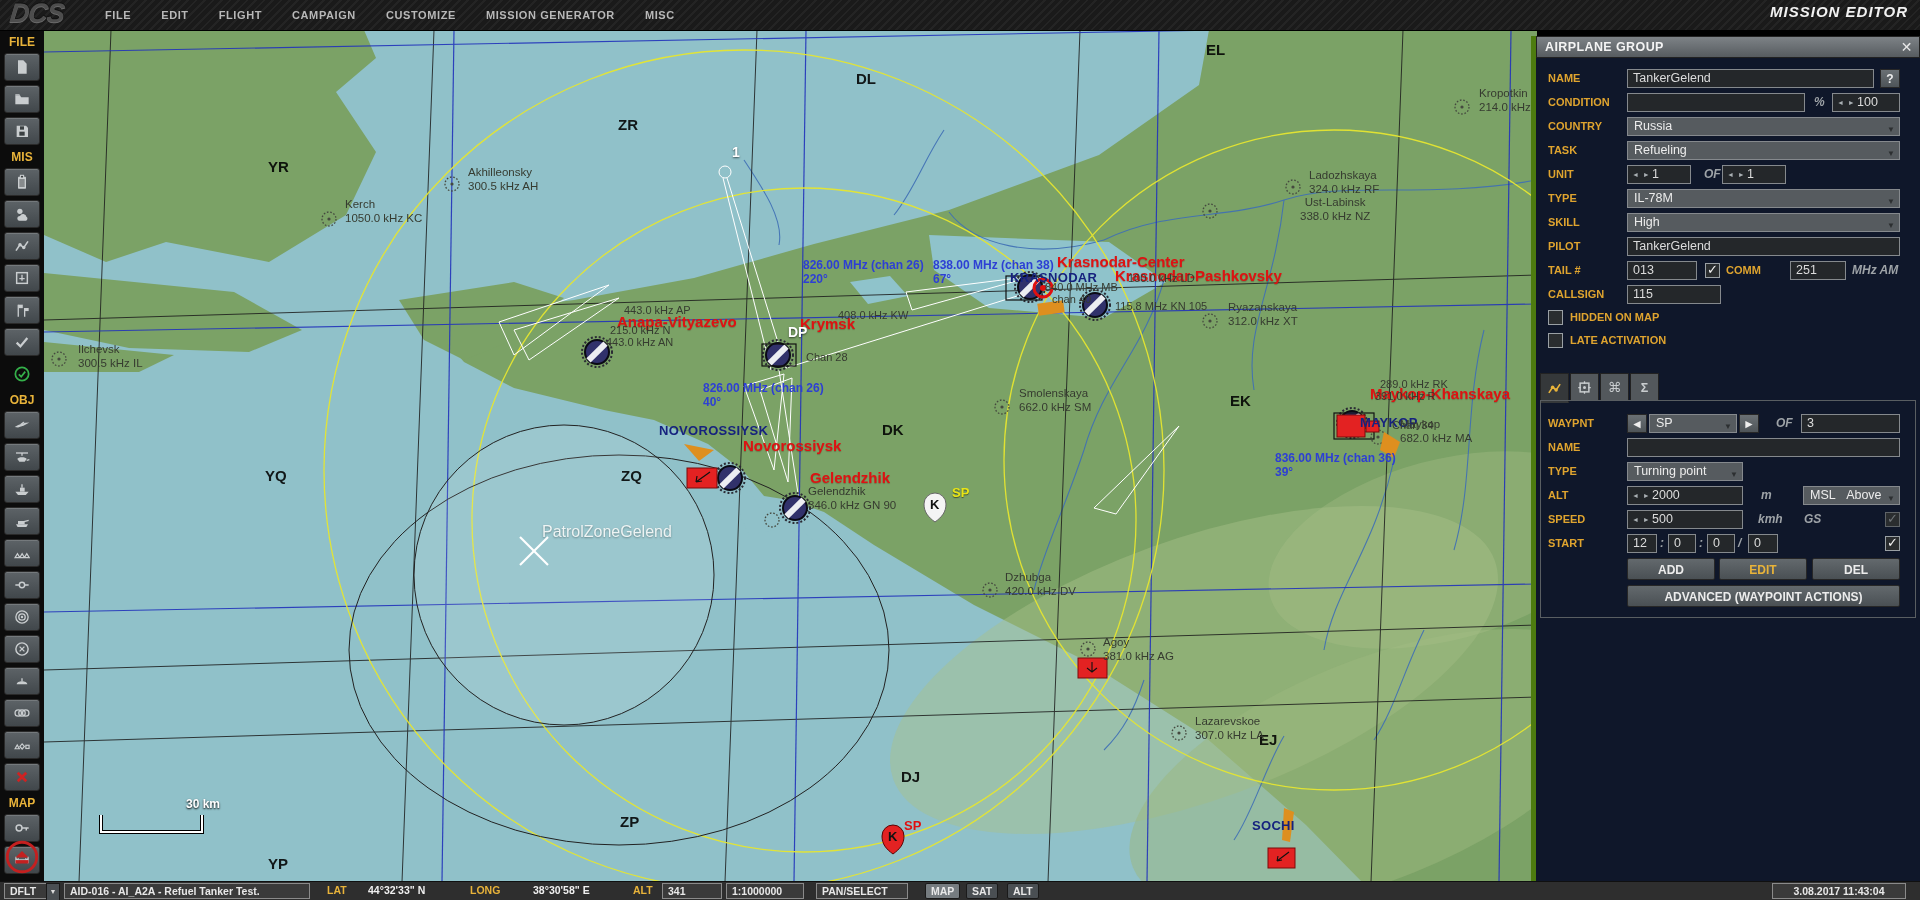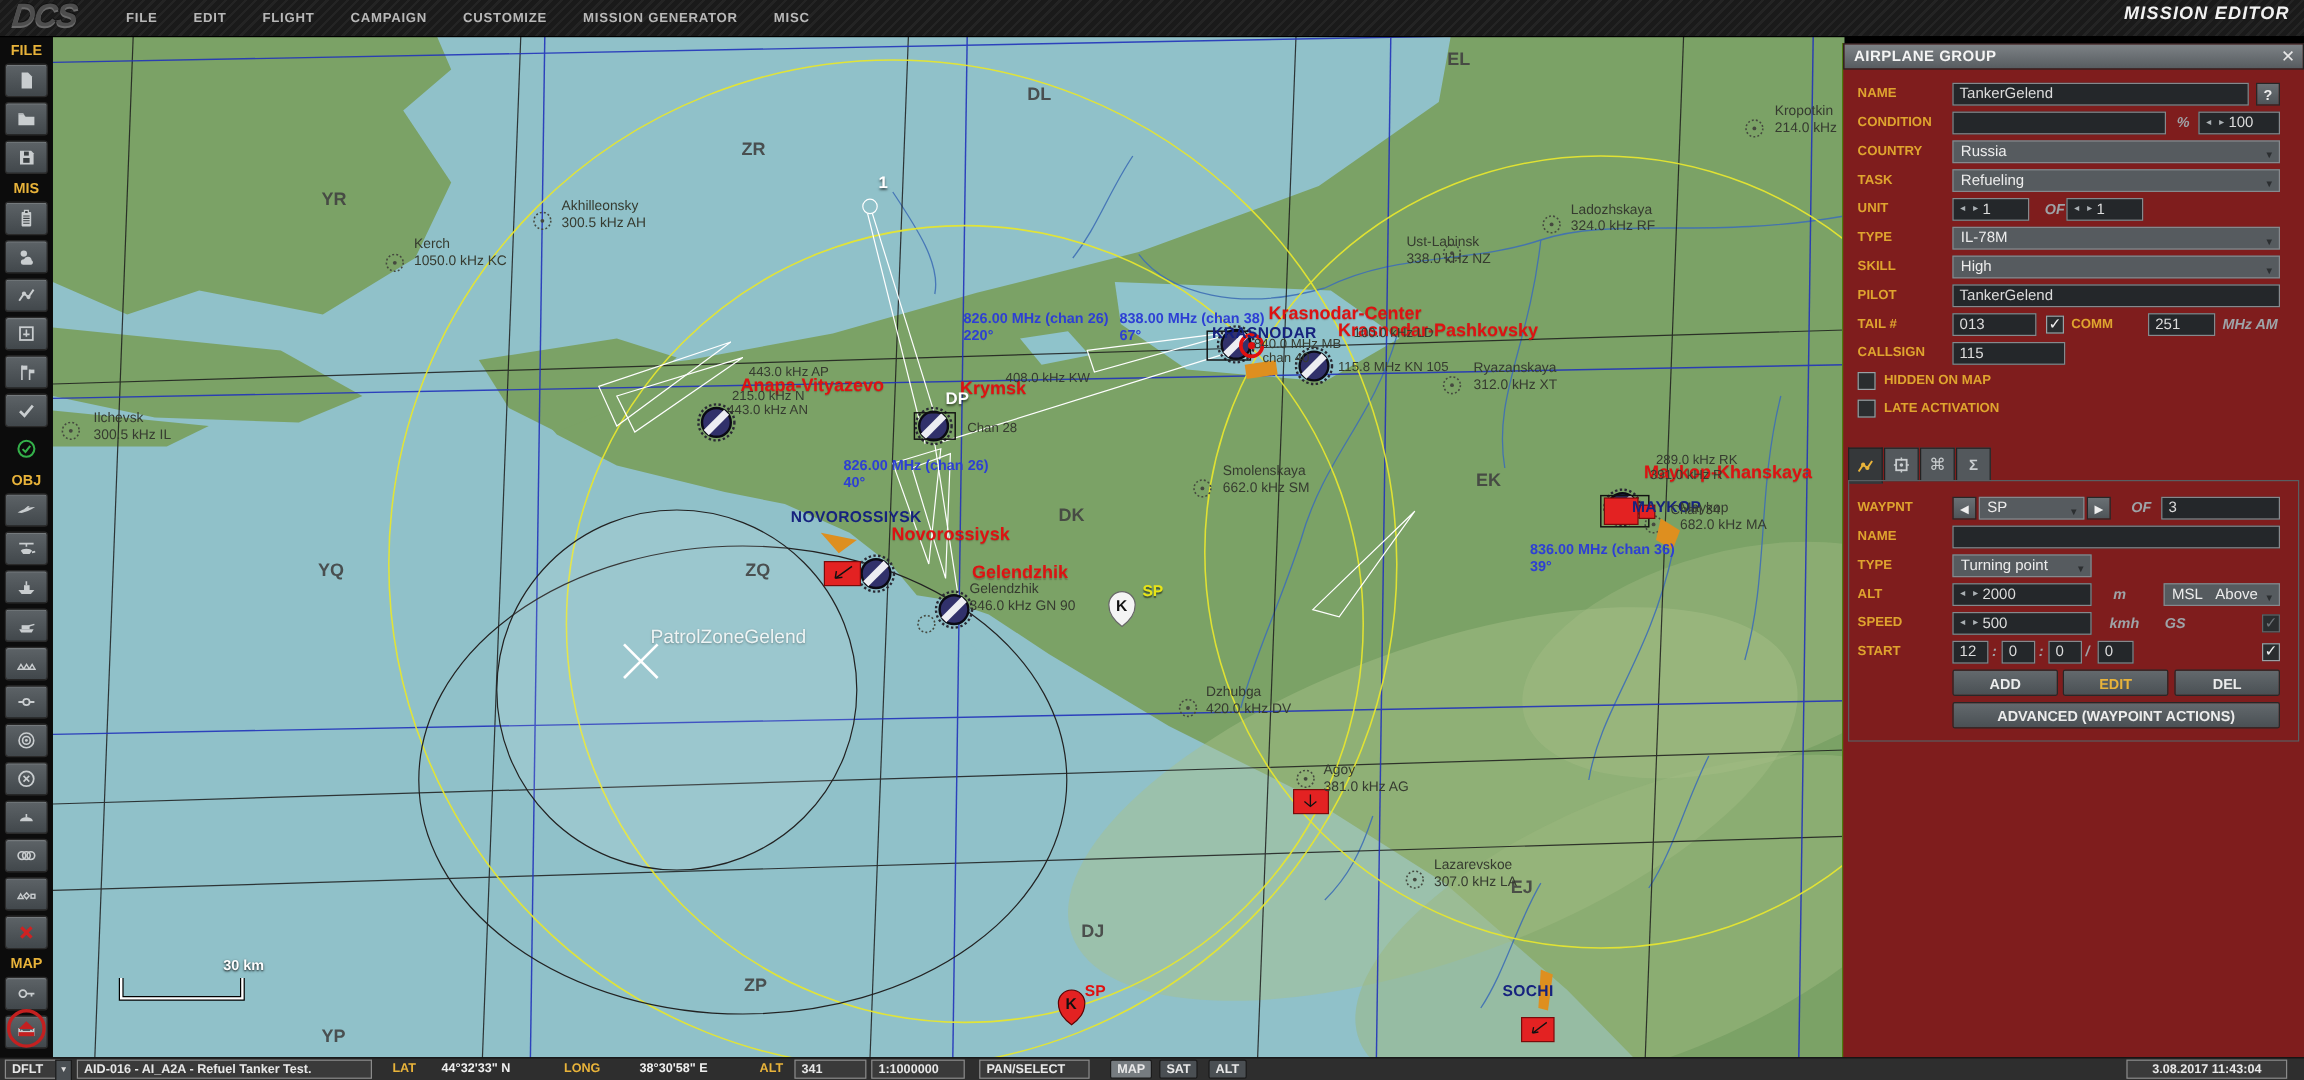--- a/index.html
+++ b/index.html
@@ -26,36 +26,36 @@
   .tb-btn svg{width:16px;height:16px;}
   .tb-btn.flat{background:transparent;border-color:transparent;box-shadow:none;}
   #eject-btn{position:absolute;left:5px;bottom:8px;width:34px;height:34px;color:#c42020;}
   #eject-btn svg{width:34px;height:34px;}
 
   
   #map{position:absolute;left:44px;top:30px;width:1493px;height:852px;background:#7ba266;overflow:hidden;}
   #map svg{position:absolute;left:0;top:0;}
   #map-labels{position:absolute;left:0;top:0;width:100%;height:100%;pointer-events:none;}
   .lbl{position:absolute;white-space:pre-line;margin-top:-7px;line-height:1.18;}
-  .lbl.grid{color:#404040;font-weight:bold;font-size:15px;opacity:.88;}
+  .lbl.grid{color:#000000;font-weight:bold;font-size:15px;opacity:.88;}
   .lbl.city{color:#16227e;font-weight:bold;font-size:13px;letter-spacing:.3px;}
   .lbl.apt{color:#de1212;font-weight:bold;font-size:15px;text-shadow:0 1px 1px rgba(60,0,0,.25);}
   .lbl.ndb{color:#363b30;font-size:11.5px;}
   .lbl.ndbs{color:#363b30;font-size:11px;}
   .lbl.freq{color:#2d3fd4;font-weight:bold;font-size:12px;}
   .lbl.wht{color:#fff;font-weight:bold;font-size:14px;text-shadow:0 1px 2px rgba(0,0,0,.6);}
   .lbl.whtlg{color:#eef4f4;font-size:16px;text-shadow:0 1px 2px rgba(0,0,0,.35);}
   .lbl.whtsm{color:#fff;font-weight:bold;font-size:12px;text-shadow:0 1px 2px #000;}
   .lbl.yel{color:#e8e516;font-weight:bold;font-size:13px;text-shadow:0 1px 1px rgba(0,0,0,.5);}
   .lbl.redsp{color:#e01010;font-weight:bold;font-size:13px;}
   .lbl.kk{color:#111;font-weight:bold;font-size:13px;}
 
   
-  #panel{position:absolute;right:0;top:36px;bottom:2px;width:384px;background:#7f1d1d;
-    border-left:1px solid #4d7c0f;z-index:10;font-size:12px;}
+  #panel{position:absolute;right:0;top:36px;bottom:2px;width:384px;background:#0f172a;
+    border-left:5px solid #4d7c0f;z-index:10;font-size:12px;}
   .p-title{position:absolute;left:0;top:0;right:0;height:22px;
     background:linear-gradient(#7d8286,#575c60);border:1px solid #222;box-sizing:border-box;
     color:#f4f4f4;font-weight:bold;font-size:12.5px;line-height:20px;padding-left:8px;letter-spacing:.4px;}
   .p-close{position:absolute;right:6px;top:0;color:#e8e8e8;font-size:14px;font-weight:bold;cursor:default;}
   .plab{position:absolute;left:12px;color:#dfa42f;font-weight:bold;font-size:11px;height:19px;line-height:19px;}
   .inp{position:absolute;height:19px;line-height:17px;background:#24272a;border:1px solid #85898d;
     color:#dcdcdc;font-size:12.5px;padding:0 5px;box-sizing:border-box;overflow:hidden;white-space:nowrap;}
   .dd{position:absolute;height:19px;line-height:17px;background:#565b5f;border:1px solid #85898d;
     color:#ecealready;color:#ececec;font-size:12.5px;padding:0 16px 0 6px;box-sizing:border-box;white-space:nowrap;overflow:hidden;}
   .dd::after{content:"▼";position:absolute;right:4px;top:3px;font-size:8px;color:#2c2f31;}
@@ -494,21 +494,21 @@
       <div class="lbl apt" style="left: 766px; top: 446px;">Gelendzhik</div>
       <div class="lbl apt" style="left: 1326px; top: 362px; text-align: right;">Maykop-Khanskaya</div>
       <div class="lbl ndb" style="left: 301px; top: 175px;">Kerch
 1050.0 kHz KC</div>
       <div class="lbl ndb" style="left: 424px; top: 143px;">Akhilleonsky
 300.5 kHz AH</div>
       <div class="lbl ndb" style="left: 1435px; top: 64px;">Kropotkin
 214.0 kHz</div>
       <div class="lbl ndb" style="left: 1265px; top: 146px;">Ladozhskaya
 324.0 kHz RF</div>
-      <div class="lbl ndb" style="left: 1128px; top: 173px;">Ust-Labinsk
+      <div class="lbl ndb" style="left: 1256px; top: 173px; text-align: center;">Ust-Labinsk
 338.0 kHz NZ</div>
       <div class="lbl ndb" style="left: 34px; top: 320px;">Ilchevsk
 300.5 kHz IL</div>
       <div class="lbl ndb" style="left: 975px; top: 364px;">Smolenskaya
 662.0 kHz SM</div>
       <div class="lbl ndb" style="left: 1184px; top: 278px;">Ryazanskaya
 312.0 kHz XT</div>
       <div class="lbl ndb" style="left: 764px; top: 462px;">Gelendzhik
 346.0 kHz GN 90</div>
       <div class="lbl ndb" style="left: 961px; top: 548px;">Dzhubga

